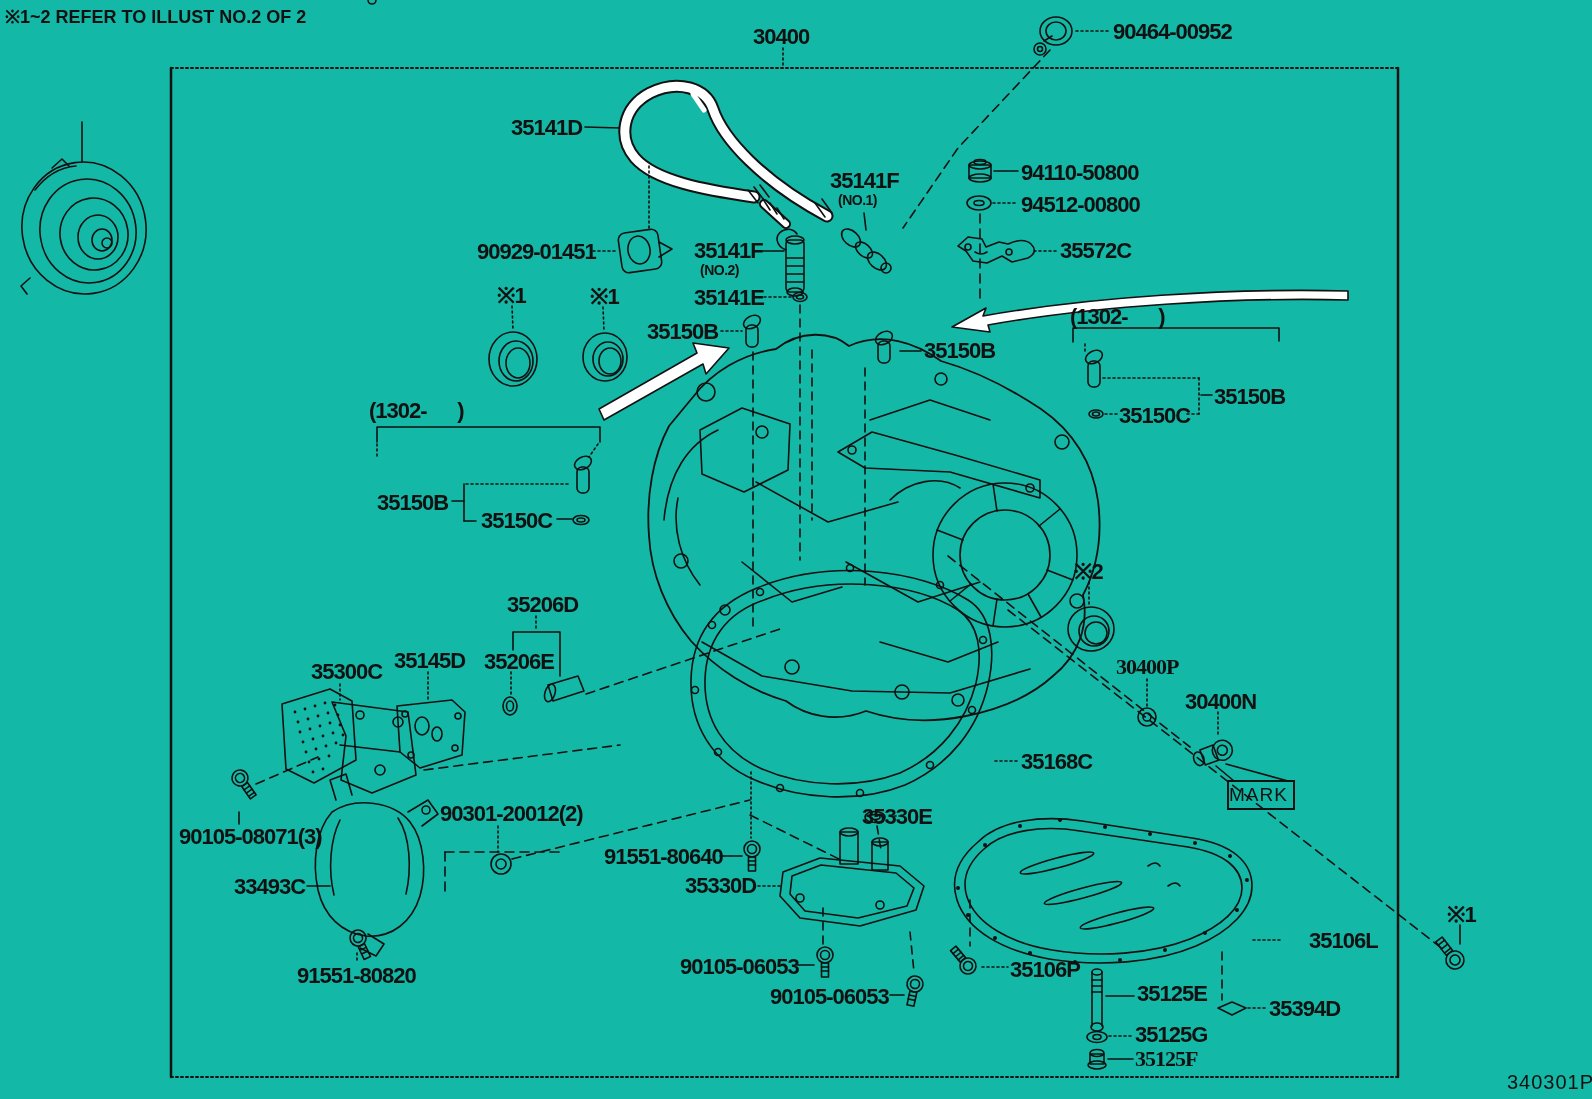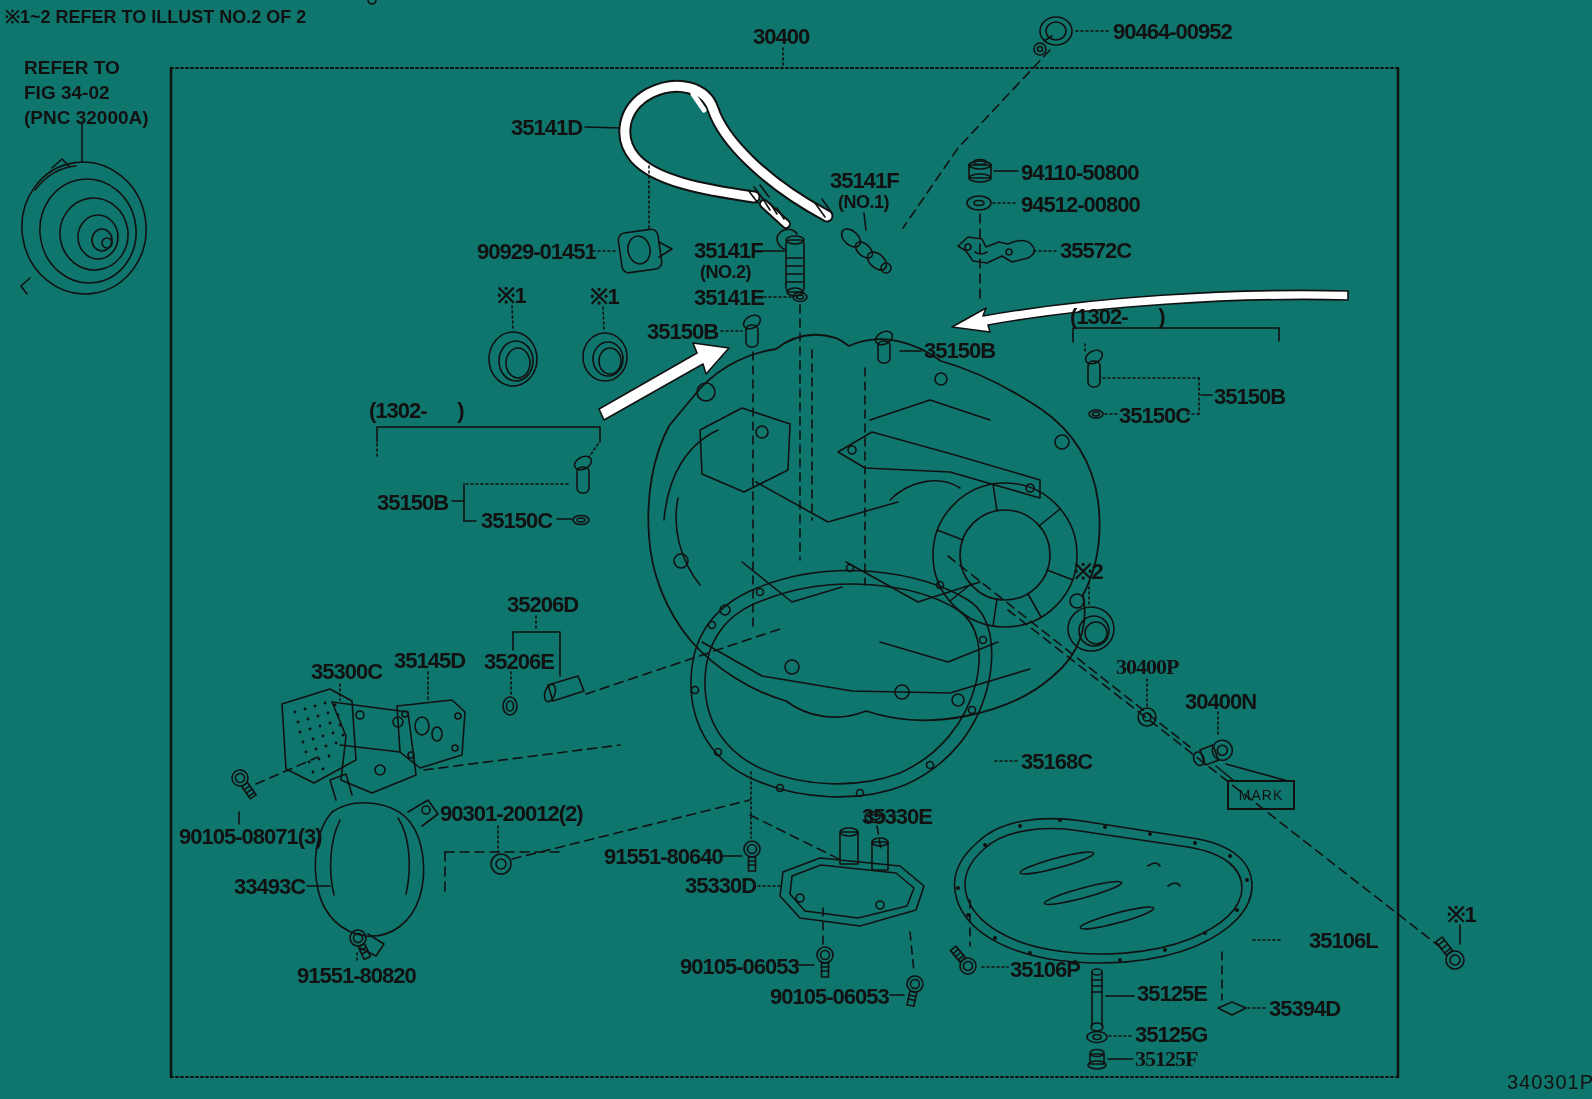--- a/index.html
+++ b/index.html
@@ -1,25 +1,25 @@
 <!DOCTYPE html>
 <html><head>
 <meta charset="utf-8">
 <style>
   html,body{margin:0;padding:0;background:#fff;}
-  #stage{position:relative;width:1592px;height:1099px;background:#0f766e;overflow:hidden;
+  #stage{position:relative;width:1592px;height:1099px;background:#14b8a6;overflow:hidden;
          font-family:"Liberation Sans",sans-serif;color:#111;}
   #art{position:absolute;left:0;top:0;}
   .pl{position:absolute;font-weight:bold;font-size:22px;letter-spacing:-1px;white-space:pre;line-height:1;}
-  .sm{font-size:18px;letter-spacing:-0.5px;}
+  .sm{font-size:14px;letter-spacing:-0.5px;}
   .note{font-size:18px;font-weight:bold;letter-spacing:0;}
   .refer{font-size:19px;font-weight:bold;line-height:25px;letter-spacing:0;}
   .code{font-size:20px;font-weight:normal;letter-spacing:1px;}
   .markbox{position:absolute;left:1227px;top:780px;width:64px;height:26px;border:2px solid #111;
-           font-size:14px;font-weight:normal;letter-spacing:1px;text-align:center;line-height:26px;}
+           font-size:19px;font-weight:normal;letter-spacing:1px;text-align:left;line-height:26px;}
   svg *{vector-effect:non-scaling-stroke;}
 </style>
 </head>
 <body>
 
 <div id="stage">
 
 <svg id="art" width="1592" height="1099" viewBox="0 0 1592 1099" fill="none" stroke="#111" stroke-width="1.6" stroke-linejoin="round" stroke-linecap="round">
 
   <g>
@@ -433,25 +433,20 @@
       <circle r="9"></circle>
           <circle r="5"></circle>
           <rect x="-4" y="-26" width="8" height="17"></rect>
           <path d="M -4 -22 h 8 M -4 -17 h 8 M -4 -12 h 8"></path>
     </g>
     <line x1="1460" y1="925" x2="1460" y2="944"></line>
   </g>
 </svg>
 
 <div class="pl note" style="left:5px;top:8px;">※1~2 REFER TO ILLUST NO.2 OF 2</div>
-<div class="refer" style="position:absolute;left:24px;top:55px;">
-  <div>REFER TO</div>
-  <div>FIG 34-02</div>
-  <div>(PNC 32000A)</div>
-</div>
 
 <div class="pl" style="left:753px;top:26px;">30400</div>
 <div class="pl" style="left:1113px;top:21px;">90464-00952</div>
 <div class="pl" style="left:511px;top:117px;">35141D</div>
 <div class="pl" style="left:830px;top:170px;">35141F</div>
 <div class="pl sm" style="left:838px;top:193px;">(NO.1)</div>
 <div class="pl" style="left:1021px;top:162px;">94110-50800</div>
 <div class="pl" style="left:1021px;top:194px;">94512-00800</div>
 <div class="pl" style="left:1060px;top:240px;">35572C</div>
 <div class="pl" style="left:477px;top:241px;">90929-01451</div>

